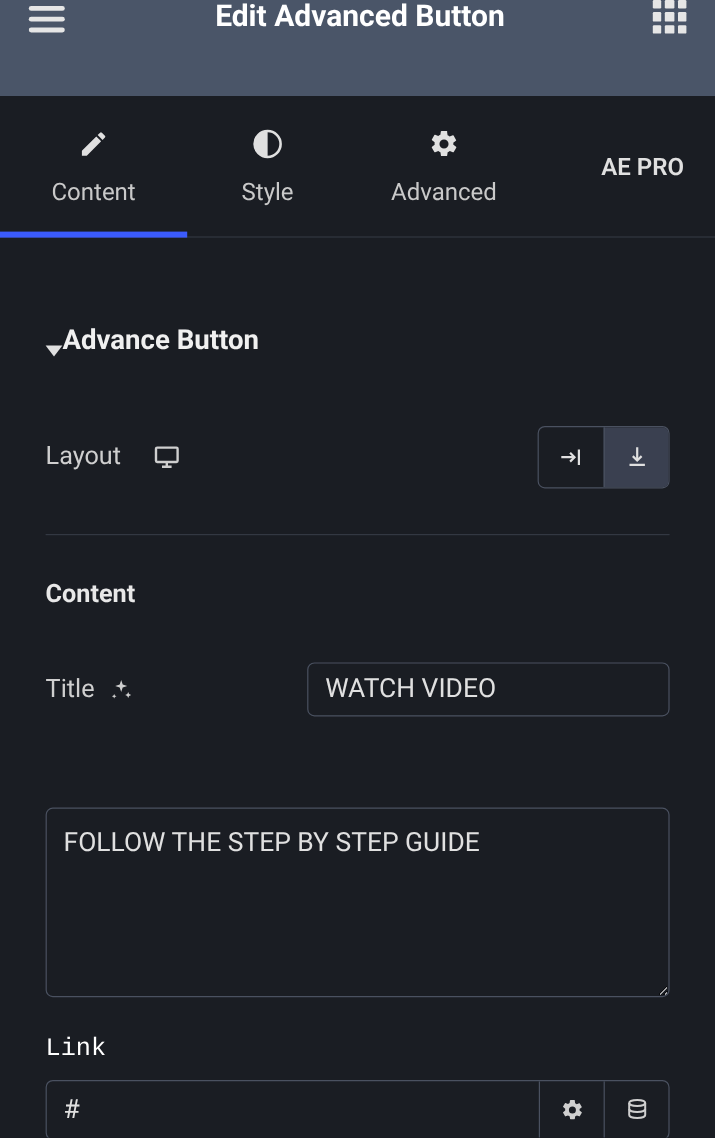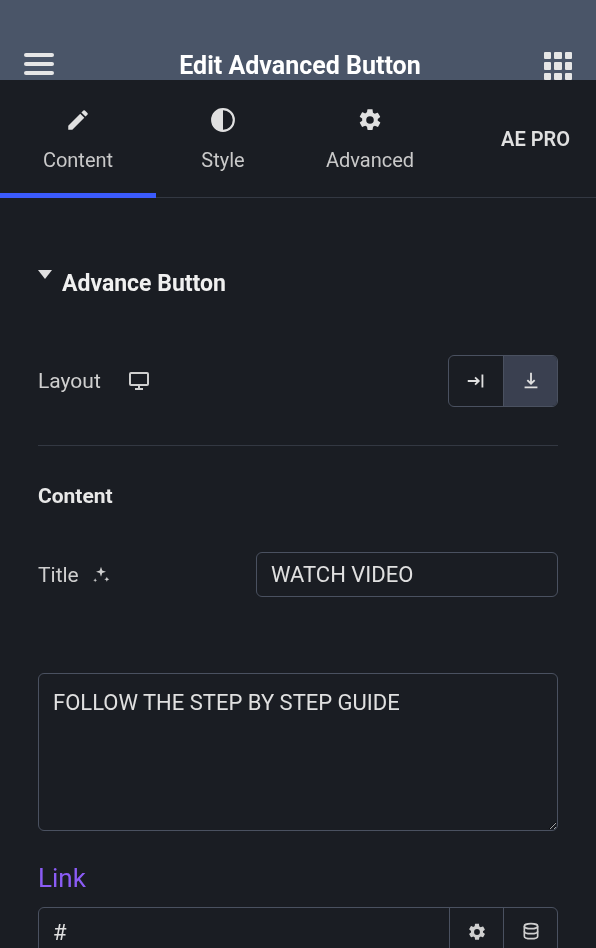--- a/index.html
+++ b/index.html
@@ -12,21 +12,21 @@
       height: 948px;
       background: #1a1d23;
       font-family: -apple-system, BlinkMacSystemFont, "Segoe UI", Roboto, sans-serif;
       color: #e0e0e0;
       overflow: hidden;
     }
     .header {
       background: #4a5568;
       height: 80px;
       display: flex;
-      align-items: flex-end;
+      align-items: flex-start;
       justify-content: space-between;
       padding: 0 24px;
     }
     .menu-btn {
       width: 32px;
       height: 32px;
       display: flex;
       flex-direction: column;
       justify-content: center;
       gap: 5px;
@@ -102,22 +102,21 @@
       font-size: 20px;
       font-weight: 600;
       color: #e0e0e0;
       cursor: pointer;
     }
     .panel {
       padding: 0 38px;
     }
     .section-header {
       display: flex;
-      align-items: flex-start;
-      gap: 10px;
+      align-items: flex-end;
       padding: 72px 0 30px 0;
       font-size: 23px;
       font-weight: 700;
       color: #f0f0f0;
       cursor: pointer;
     }
     .caret {
       width: 0;
       height: 0;
       border-left: 7px solid transparent;
@@ -216,23 +215,24 @@
       font-family: inherit;
       margin-top: 48px;
     }
     .desc-row {
       display: flex;
       align-items: center;
       justify-content: space-between;
       padding: 30px 0 10px 0;
     }
     .link-label {
-      font-size: 26px;
-      color: #8b5cf6;
+      font-size: 21px;
+      color: #ffffff;
       padding: 28px 0 14px 0;
+      font-family: Liberation Mono, monospace;
     }
     .link-input-row {
       display: flex;
       align-items: stretch;
       border: 1px solid #4a5160;
       border-radius: 6px;
       overflow: hidden;
       height: 50px;
     }
     .link-input {

